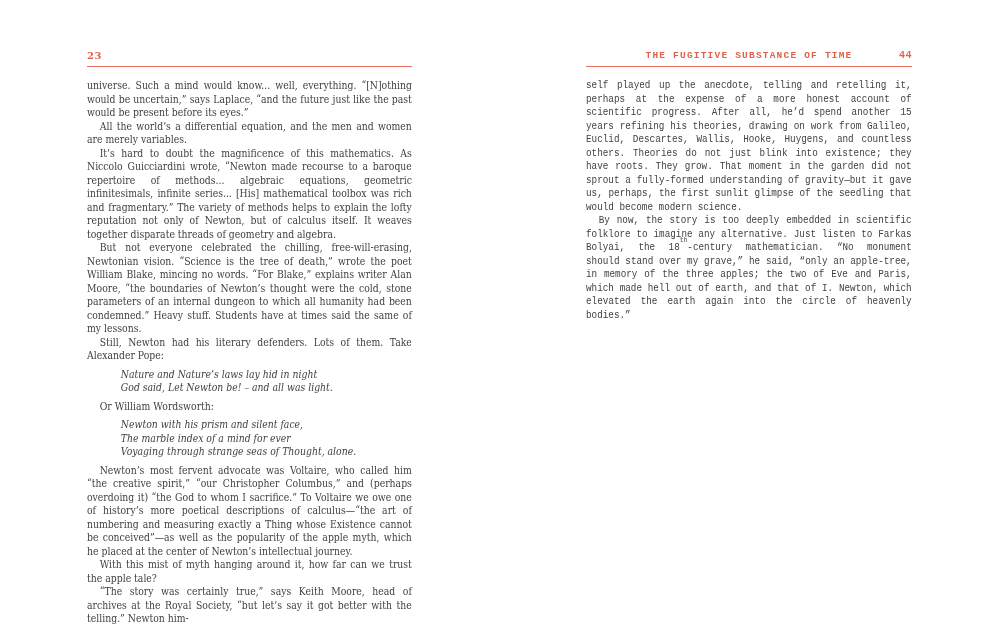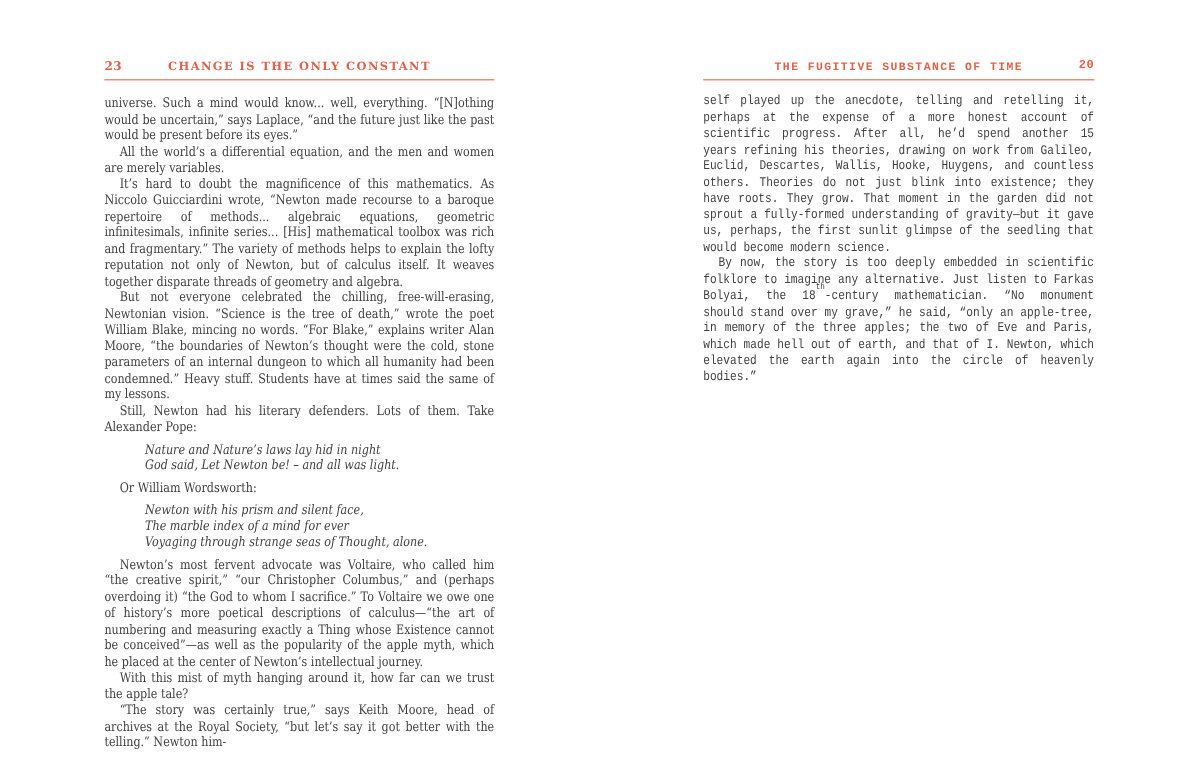--- a/index.html
+++ b/index.html
@@ -66,21 +66,20 @@
   }
 </style>
 </head>
 <body>
 
 <div>
 
   <section class="page" id="left-page">
     <header class="running-head">
       <span class="pagenum">23</span>
-      <span class="head-title">CHANGE IS THE ONLY CONSTANT</span>
     </header>
     <div class="head-rule"></div>
 
     <div class="body-text">
       <p class="para">universe. Such a mind would know... well, everything. “[N]othing would be uncertain,” says Laplace, “and the future just like the past would be present before its eyes.”</p>
       <p class="para indent">All the world’s a differential equation, and the men and women are merely variables.</p>
       <p class="para indent">It’s hard to doubt the magnificence of this mathematics. As Niccolo Guicciardini wrote, “Newton made recourse to a baroque repertoire of methods... algebraic equations, geometric infinitesimals, infinite series... [His] mathematical toolbox was rich and fragmentary.” The variety of methods helps to explain the lofty reputation not only of Newton, but of calculus itself. It weaves together disparate threads of geometry and algebra.</p>
       <p class="para indent">But not everyone celebrated the chilling, free-will-erasing, Newtonian vision. “Science is the tree of death,” wrote the poet William Blake, mincing no words. “For Blake,” explains writer Alan Moore, “the boundaries of Newton’s thought were the cold, stone parameters of an internal dungeon to which all humanity had been condemned.” Heavy stuff. Students have at times said the same of my lessons.</p>
       <p class="para indent">Still, Newton had his literary defenders. Lots of them. Take Alexander Pope:</p>
 
@@ -99,21 +98,21 @@
 
       <p class="para indent">Newton’s most fervent advocate was Voltaire, who called him “the creative spirit,” “our Christopher Columbus,” and (perhaps overdoing it) “the God to whom I sacrifice.” To Voltaire we owe one of history’s more poetical descriptions of calculus—“the art of numbering and measuring exactly a Thing whose Existence cannot be conceived”—as well as the popularity of the apple myth, which he placed at the center of Newton’s intellectual journey.</p>
       <p class="para indent">With this mist of myth hanging around it, how far can we trust the apple tale?</p>
       <p class="para indent">“The story was certainly true,” says Keith Moore, head of archives at the Royal Society, “but let’s say it got better with the telling.” Newton him-</p>
     </div>
   </section>
 
   <section class="page" id="right-page">
     <header class="running-head">
       <span class="head-title">THE FUGITIVE SUBSTANCE OF TIME</span>
-      <span class="pagenum">20</span>
+      <span class="pagenum">44</span>
     </header>
     <div class="head-rule"></div>
 
     <div class="body-text">
       <p class="para">self played up the anecdote, telling and retelling it, perhaps at the expense of a more honest account of scientific progress. After all, he’d spend another 15 years refining his theories, drawing on work from Galileo, Euclid, Descartes, Wallis, Hooke, Huygens, and countless others. Theories do not just blink into existence; they have roots. They grow. That moment in the garden did not sprout a fully-formed understanding of gravity—but it gave us, perhaps, the first sunlit glimpse of the seedling that would become modern science.</p>
       <p class="para indent"><span>By now, the story is too deeply embedded in scientific folklore to imagine any alternative. Just listen to Farkas Bolyai, the 18</span><sup class="ordinal">th</sup><span>-century mathematician. “No monument should stand over my grave,” he said, “only an apple-tree, in memory of the three apples; the two of Eve and Paris, which made hell out of earth, and that of I. Newton, which elevated the earth again into the circle of heavenly bodies.”</span></p>
     </div>
   </section>
 
 </div>

